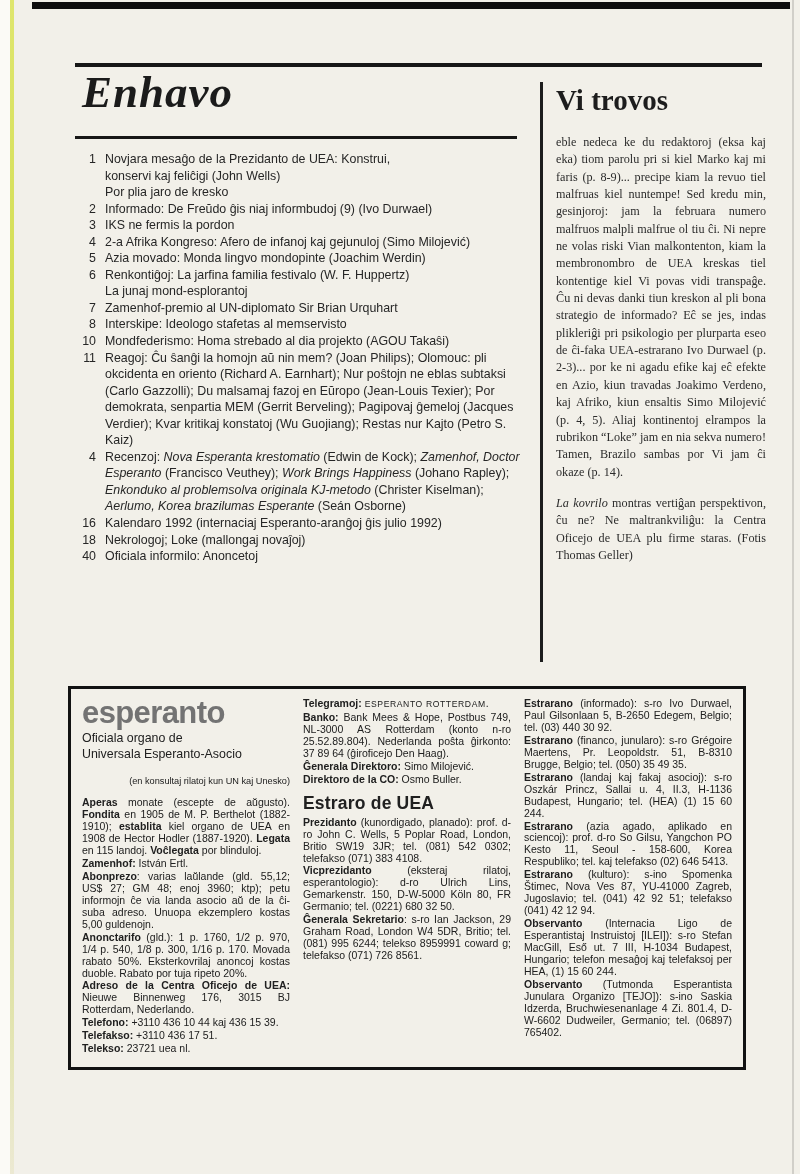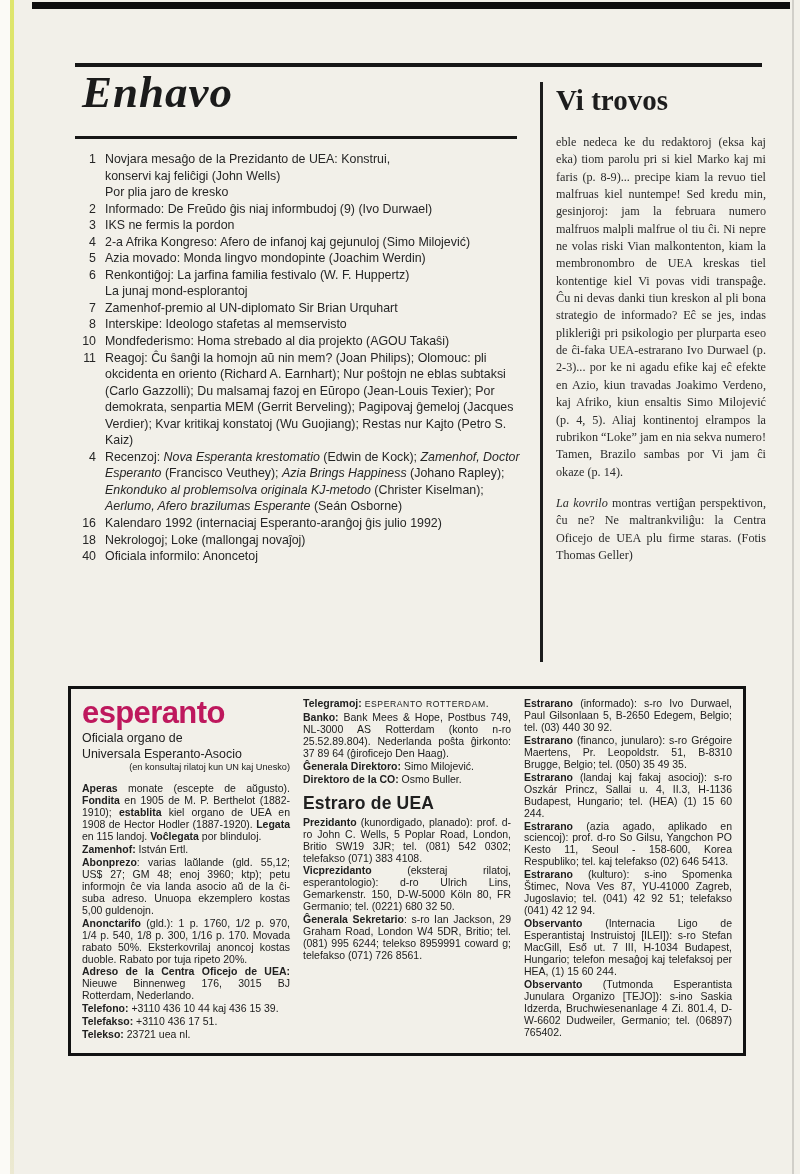--- a/index.html
+++ b/index.html
@@ -28,22 +28,22 @@
             font-family:"Liberation Serif","DejaVu Serif",serif;color:#2b2b2b;}
   .vitrovos h2{margin:0 0 17px;font-weight:600;font-size:29px;color:#1d1d1d;}
   .vt{margin:0;font-size:12.2px;line-height:17.35px;text-align:justify;}
   .vt2{margin-top:14px;}
   
   .mast{position:absolute;left:68px;top:686px;width:678px;box-sizing:border-box;
         border:3px solid #121212;padding:9px 11px 11px;display:flex;gap:13px;}
   .mcol{flex:1;min-width:0;font-size:10.5px;line-height:11.95px;text-align:justify;color:#202020;}
   .mp{margin:0 0 1px;}
   .mhead{font-size:17.5px;font-weight:700;line-height:20px;margin:7px 0 4px;text-align:left;letter-spacing:.2px;}
-  .logo{font-size:31px;font-weight:700;letter-spacing:-.6px;line-height:30px;margin:0 0 3px;text-align:left;color:#be185d;}
-  .sub{font-size:12.4px;line-height:15.6px;white-space:pre-line;text-align:left;margin-bottom:0;}
+  .logo{font-size:31px;font-weight:700;letter-spacing:-.6px;line-height:30px;margin:0 0 3px;text-align:left;color:#737373;}
+  .sub{font-size:12.4px;line-height:15.6px;white-space:pre-line;text-align:left;margin-bottom:14px;}
   .note{font-size:9.2px;line-height:11px;text-align:right;margin-bottom:10px;}
   .sc{font-size:8.6px;letter-spacing:.6px;}
   b{font-weight:700;}
 </style>
 </head>
 <body>
 
 <div class="canvas">
   <div class="scan-top"></div>
   <div class="edge-left"></div>
@@ -93,21 +93,21 @@
       <div class="toc-row">
         <div class="toc-num">10</div>
         <div class="toc-text">Mondfederismo: Homa strebado al dia projekto (AGOU Takaŝi)</div>
       </div>
       <div class="toc-row">
         <div class="toc-num">11</div>
         <div class="toc-text">Reagoj: Ĉu ŝanĝi la homojn aŭ nin mem? (Joan Philips); Olomouc: pli okcidenta en oriento (Richard A. Earnhart); Nur poŝtojn ne eblas subtaksi (Carlo Gazzolli); Du malsamaj fazoj en Eŭropo (Jean-Louis Texier); Por demokrata, senpartia MEM (Gerrit Berveling); Pagipovaj ĝemeloj (Jacques Verdier); Kvar kritikaj konstatoj (Wu Guojiang); Restas nur Kajto (Petro S. Kaiz)</div>
       </div>
       <div class="toc-row">
         <div class="toc-num">4</div>
-        <div class="toc-text">Recenzoj: <i>Nova Esperanta krestomatio</i> (Edwin de Kock); <i>Zamenhof, Doctor Esperanto</i> (Francisco Veuthey); <i>Azia Brings Happiness</i> (Johano Rapley); <i>Enkonduko al problemsolva originala KJ-metodo</i> (Christer Kiselman); <i>Aerlumo, Afero brazilumas Esperante</i> (Seán Osborne)</div>
+        <div class="toc-text">Recenzoj: <i>Nova Esperanta krestomatio</i> (Edwin de Kock); <i>Zamenhof, Doctor Esperanto</i> (Francisco Veuthey); <i>Work Brings Happiness</i> (Johano Rapley); <i>Enkonduko al problemsolva originala KJ-metodo</i> (Christer Kiselman); <i>Aerlumo, Korea brazilumas Esperante</i> (Seán Osborne)</div>
       </div>
       <div class="toc-row">
         <div class="toc-num">16</div>
         <div class="toc-text">Kalendaro 1992 (internaciaj Esperanto-aranĝoj ĝis julio 1992)</div>
       </div>
       <div class="toc-row">
         <div class="toc-num">18</div>
         <div class="toc-text">Nekrologoj; Loke (mallongaj novaĵoj)</div>
       </div>
       <div class="toc-row">

